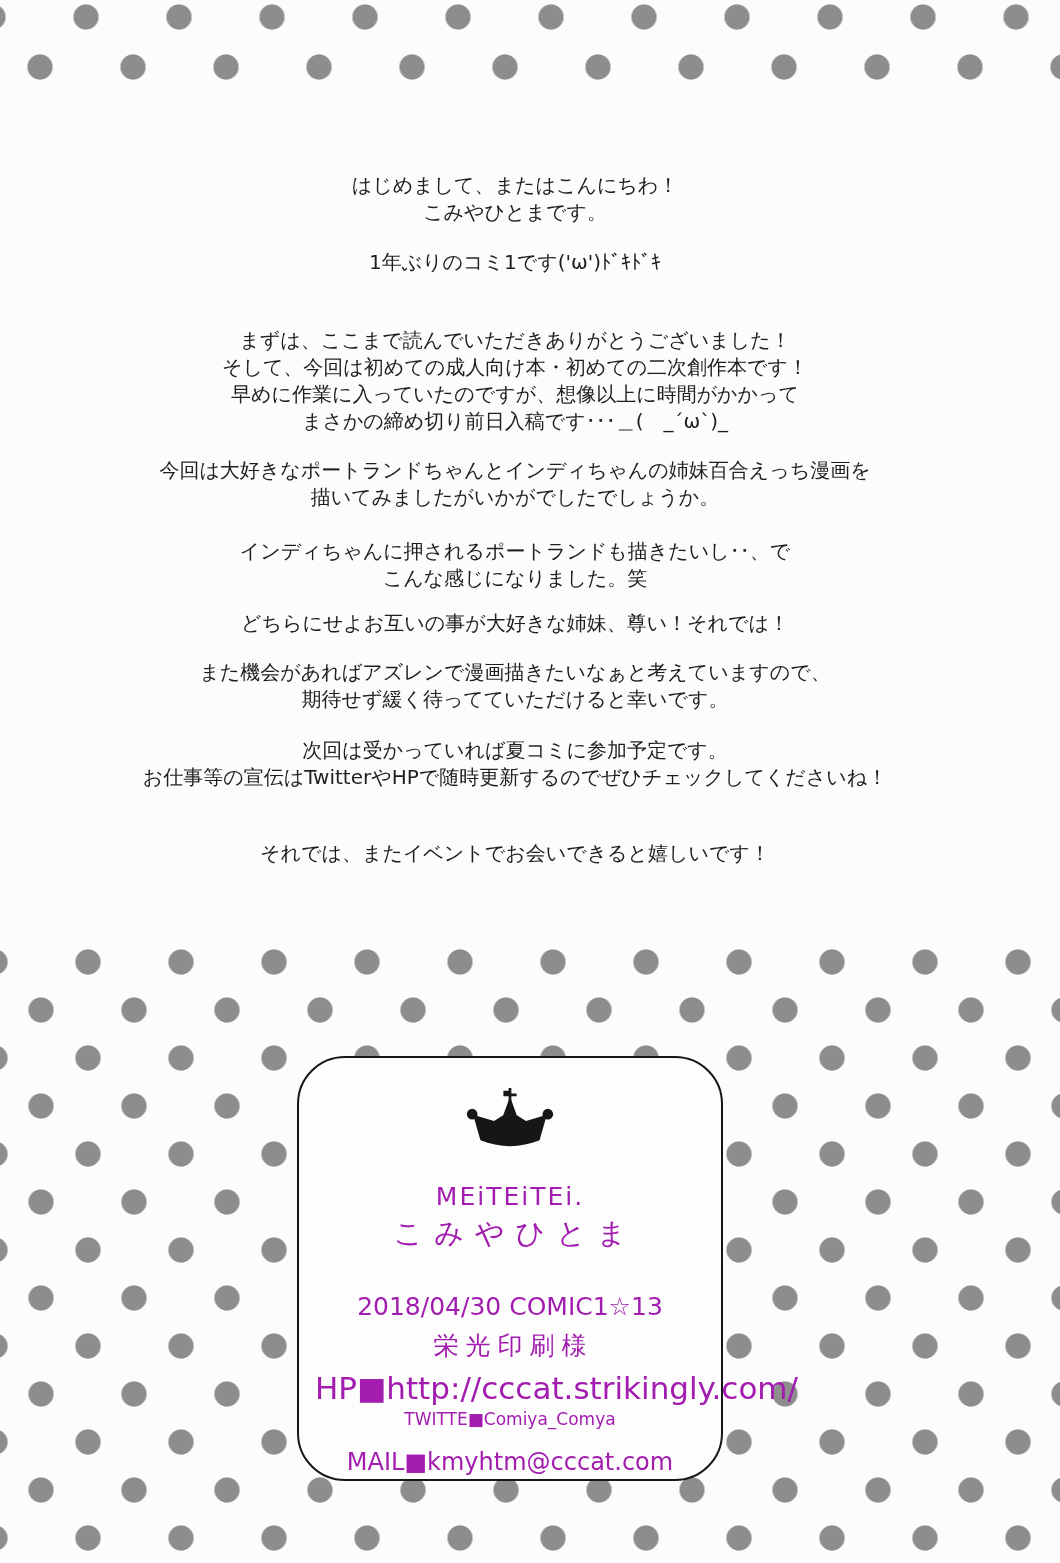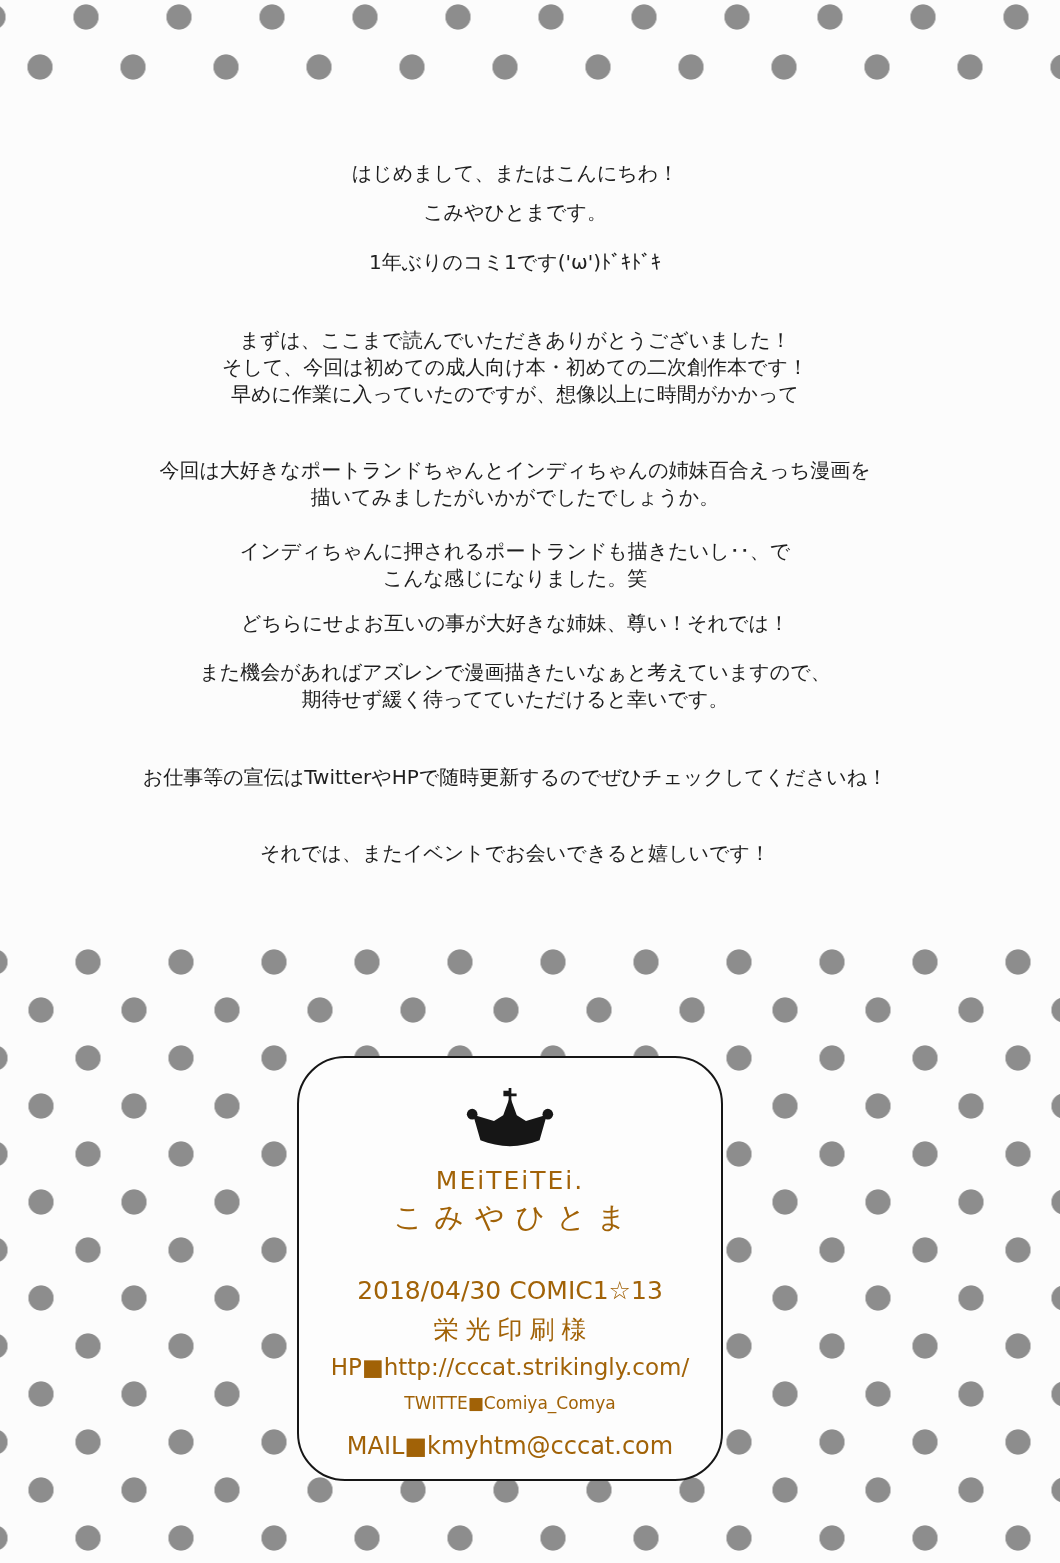--- a/index.html
+++ b/index.html
@@ -28,58 +28,60 @@
     font-size:20px; line-height:26px; color:#1e1e1e;
   }
 
   
   .credits-box {
     position:absolute; left:297px; top:1056px; width:426px; height:425px;
     box-sizing:border-box; background:#fdfdfd;
     border:2px solid #161616; border-radius:48px;
   }
   .box-line {
-    position:absolute; left:0; right:0; margin:0;
-    text-align:center; white-space:nowrap; color:#a16207;
+    position:absolute; left:0; right:0; margin:16px;
+    text-align:center; white-space:nowrap; color:#a21caf;
   }
   .crown-wrap  { position:absolute; top:30px; left:0; right:0; text-align:center; }
   .circle-name { top:108px; font-size:25px; letter-spacing:2px; }
   .author-name { top:140px; font-size:29px; letter-spacing:11px; text-indent:11px; }
   .event-line  { top:218px; font-size:25px; }
   .printer-line{ top:255px; font-size:25px; letter-spacing:7px; text-indent:7px; }
-  .hp-line     { top:296px; font-size:23px; }
+  .hp-line     { top:296px; font-size:31px; }
   .tw-line     { top:335px; font-size:17px; }
   .mail-line   { top:374px; font-size:24px; }
 </style>
 </head>
 <body>
 
 <div class="page">
 
   <div class="dots dots-top"></div>
   <div class="dots dots-bottom"></div>
 
-  <p class="aft-line" style="top:160px">はじめまして、またはこんにちわ！</p>
+  <p class="aft-line" style="top:172px">はじめまして、またはこんにちわ！</p>
   <p class="aft-line" style="top:199px">こみやひとまです。</p>
   <p class="aft-line" style="top:249px">1年ぶりのコミ1です('ω')ﾄﾞｷﾄﾞｷ</p>
 
   <p class="aft-line" style="top:327px">まずは、ここまで読んでいただきありがとうございました！</p>
   <p class="aft-line" style="top:354px">そして、今回は初めての成人向け本・初めての二次創作本です！</p>
   <p class="aft-line" style="top:381px">早めに作業に入っていたのですが、想像以上に時間がかかって</p>
+  <p class="aft-line" style="top:408px">まさかの締め切り前日入稿です･･･＿(　_´ω`)_</p>
 
   <p class="aft-line" style="top:457px">今回は大好きなポートランドちゃんとインディちゃんの姉妹百合えっち漫画を</p>
   <p class="aft-line" style="top:484px">描いてみましたがいかがでしたでしょうか。</p>
   <p class="aft-line" style="top:538px">インディちゃんに押されるポートランドも描きたいし･･、で</p>
   <p class="aft-line" style="top:565px">こんな感じになりました。笑</p>
 
   <p class="aft-line" style="top:610px">どちらにせよお互いの事が大好きな姉妹、尊い！それでは！</p>
 
   <p class="aft-line" style="top:659px">また機会があればアズレンで漫画描きたいなぁと考えていますので、</p>
   <p class="aft-line" style="top:686px">期待せず緩く待ってていただけると幸いです。</p>
 
+  <p class="aft-line" style="top:737px">次回は受かっていれば夏コミに参加予定です。</p>
   <p class="aft-line" style="top:764px">お仕事等の宣伝はTwitterやHPで随時更新するのでぜひチェックしてくださいね！</p>
 
   <p class="aft-line" style="top:840px">それでは、またイベントでお会いできると嬉しいです！</p>
 
   <section class="credits-box">
 
     <div class="crown-wrap">
       <svg width="98" height="64" viewBox="0 0 100 66" aria-hidden="true">
         <g fill="#161616">
           <circle cx="11" cy="27" r="5.5"></circle>

